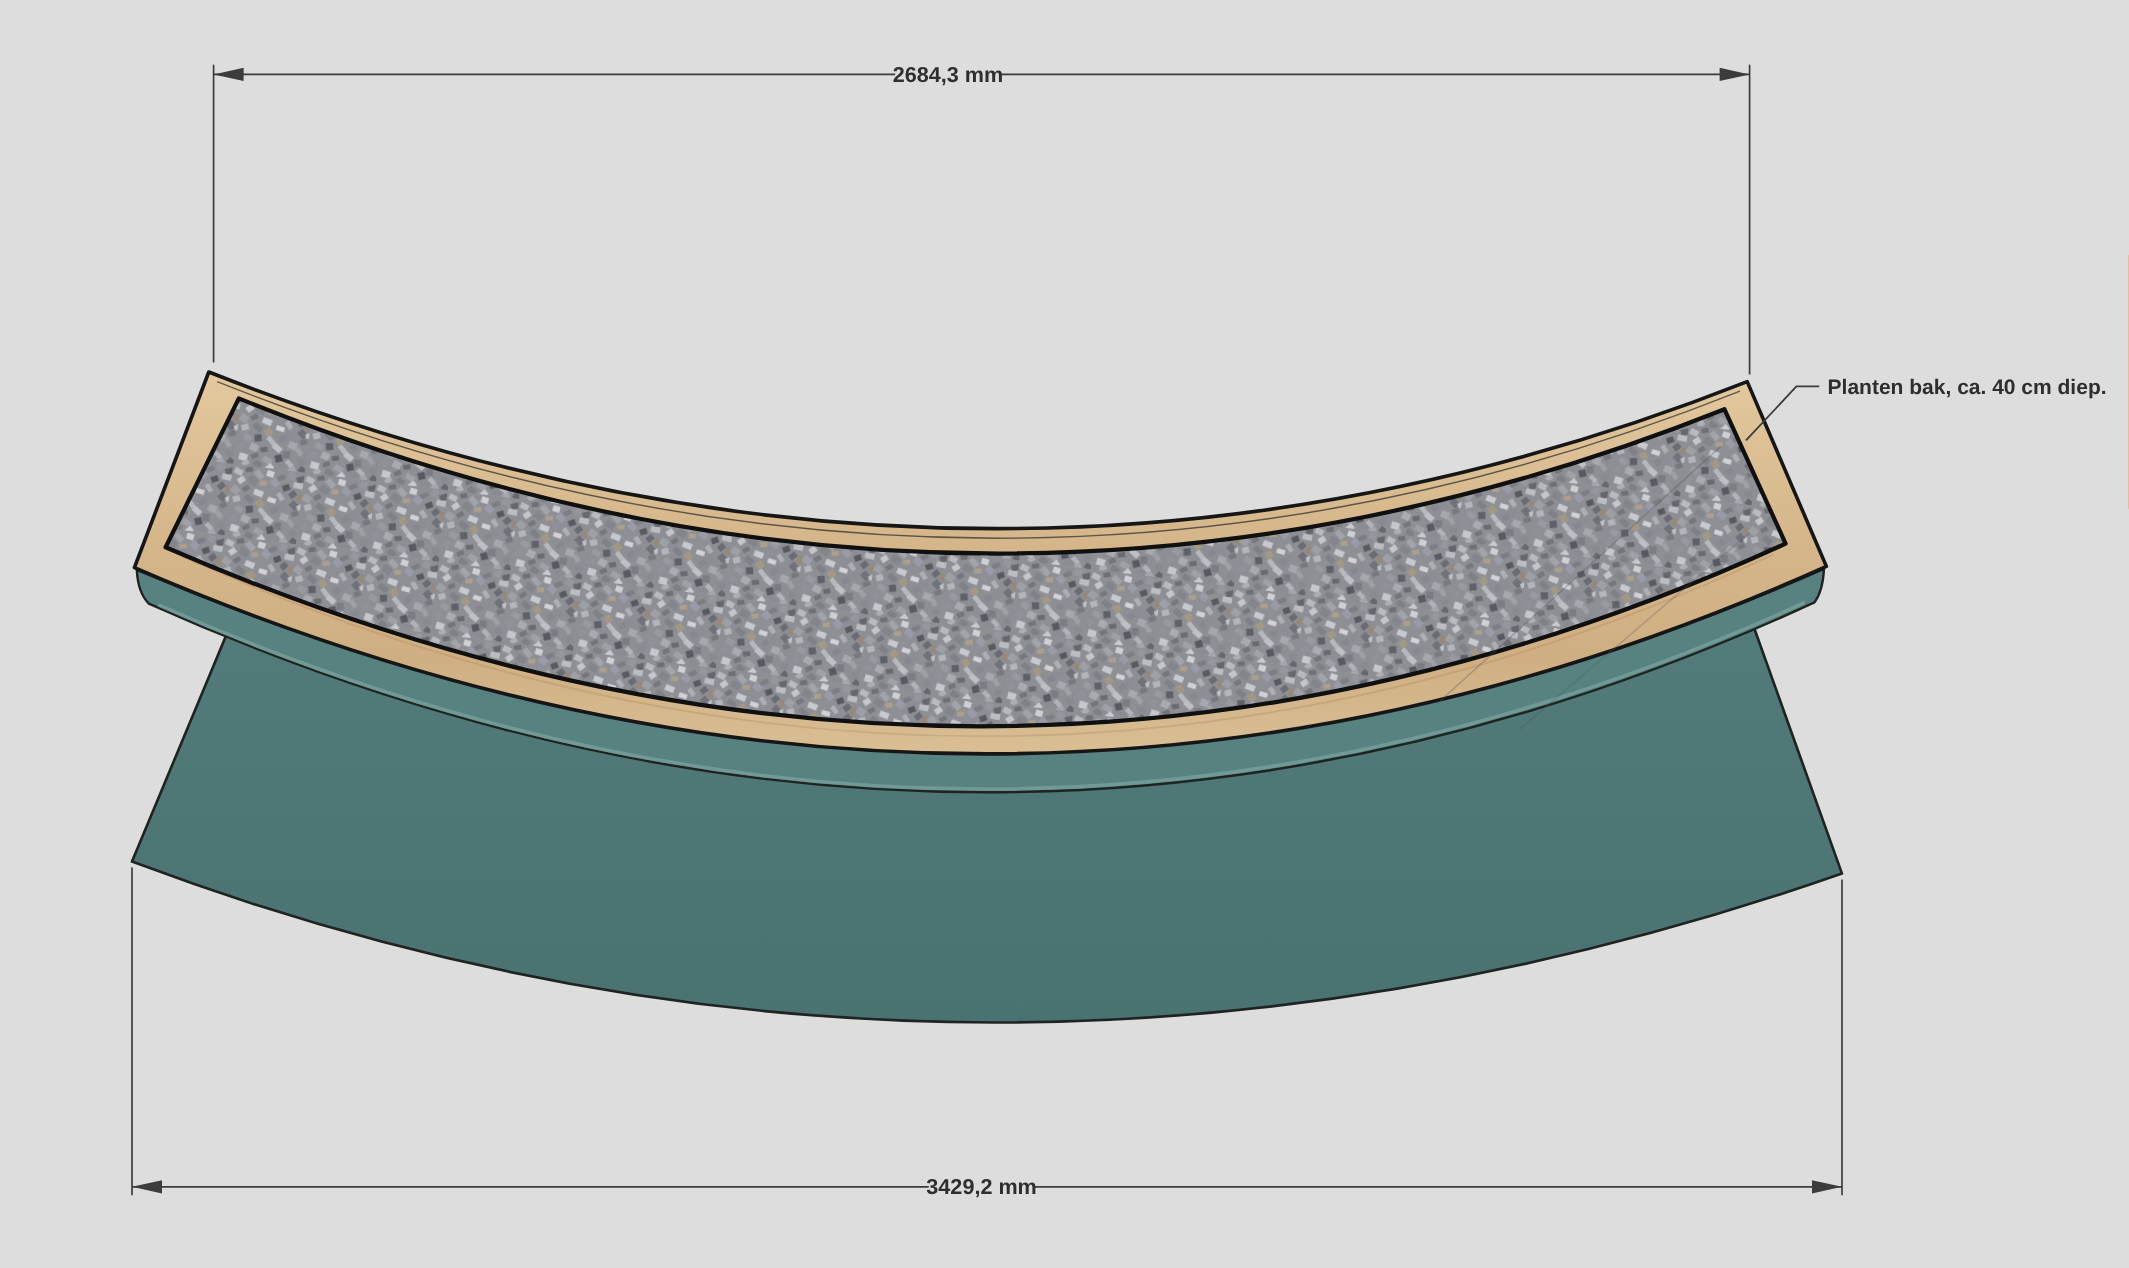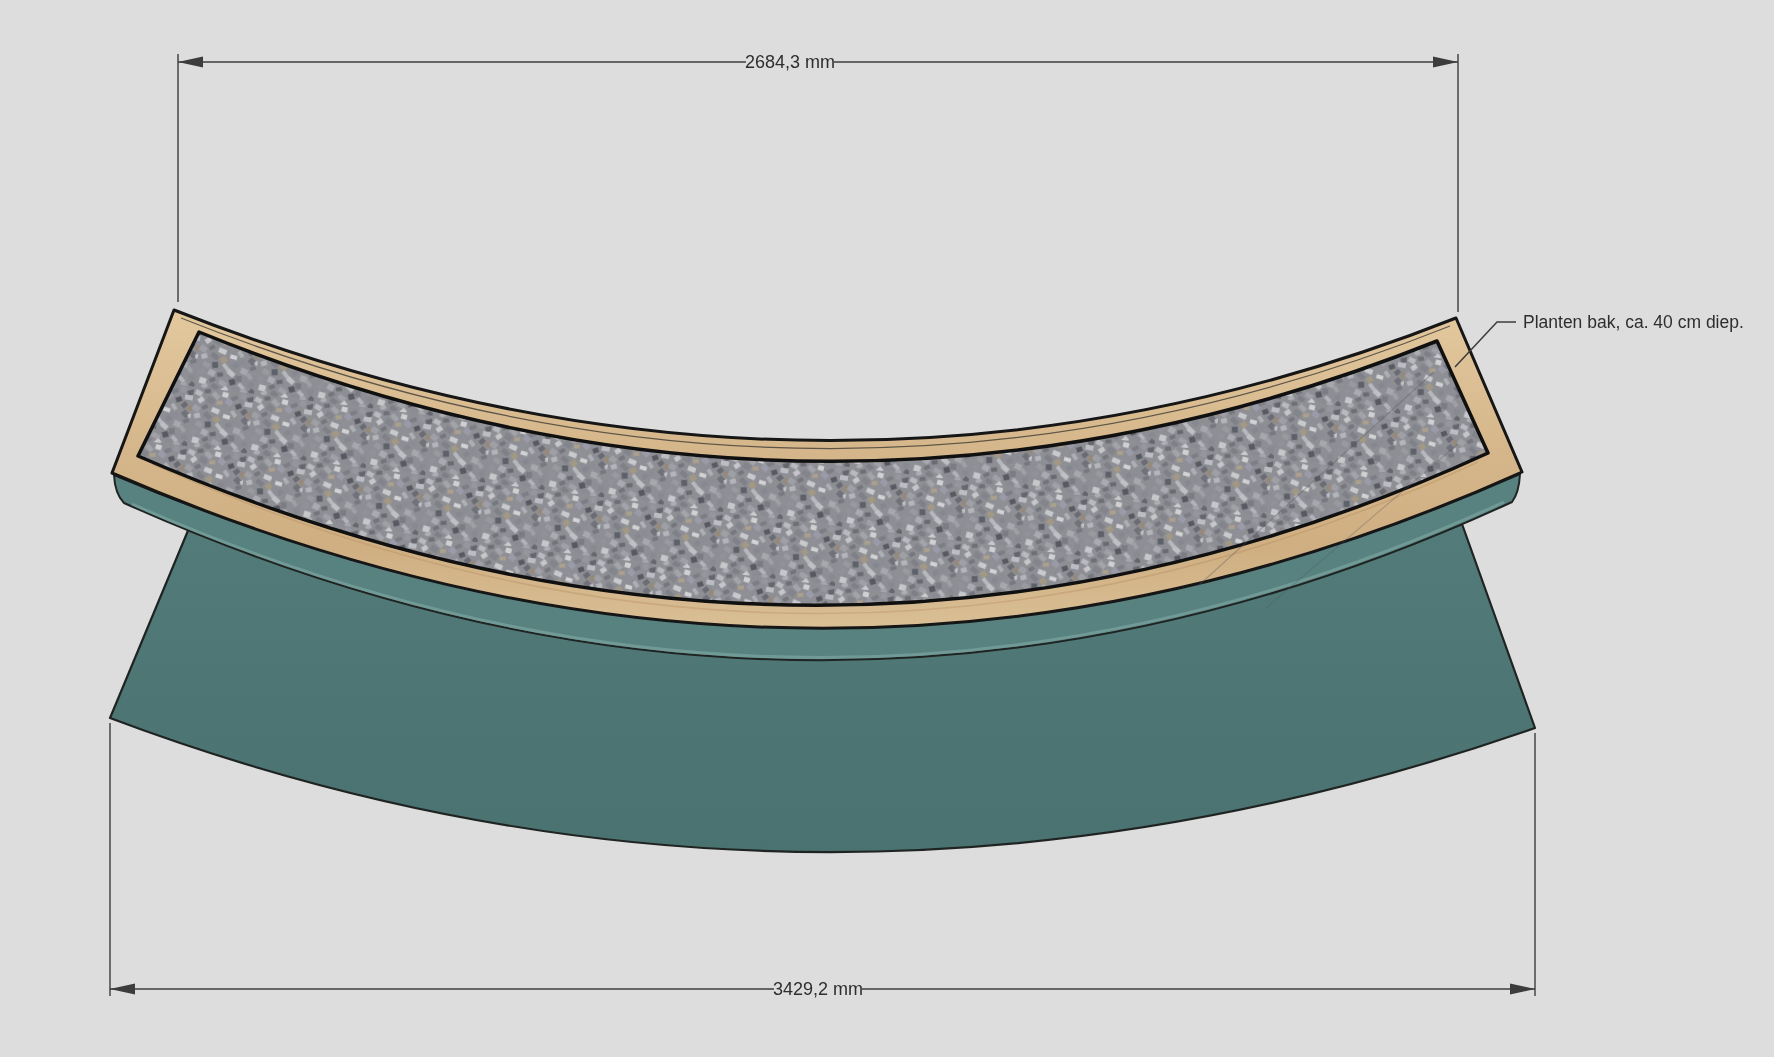--- a/index.html
+++ b/index.html
@@ -7,20 +7,21 @@
     padding: 0;
     background: #dcdddc;
     font-family: "Liberation Sans", "DejaVu Sans", sans-serif;
   }
   .canvas {
     position: relative;
     width: 1774px;
     height: 1057px;
     background: #f97316;
     overflow: hidden;
+    font-weight: bold;
   }
   svg { display: block; }
   .dim-text {
     font-family: "Liberation Sans", "DejaVu Sans", sans-serif;
     font-size: 18px;
     fill: #2e2e2e;
   }
   .anno-text {
     font-family: "Liberation Sans", "DejaVu Sans", sans-serif;
     font-size: 17.5px;

